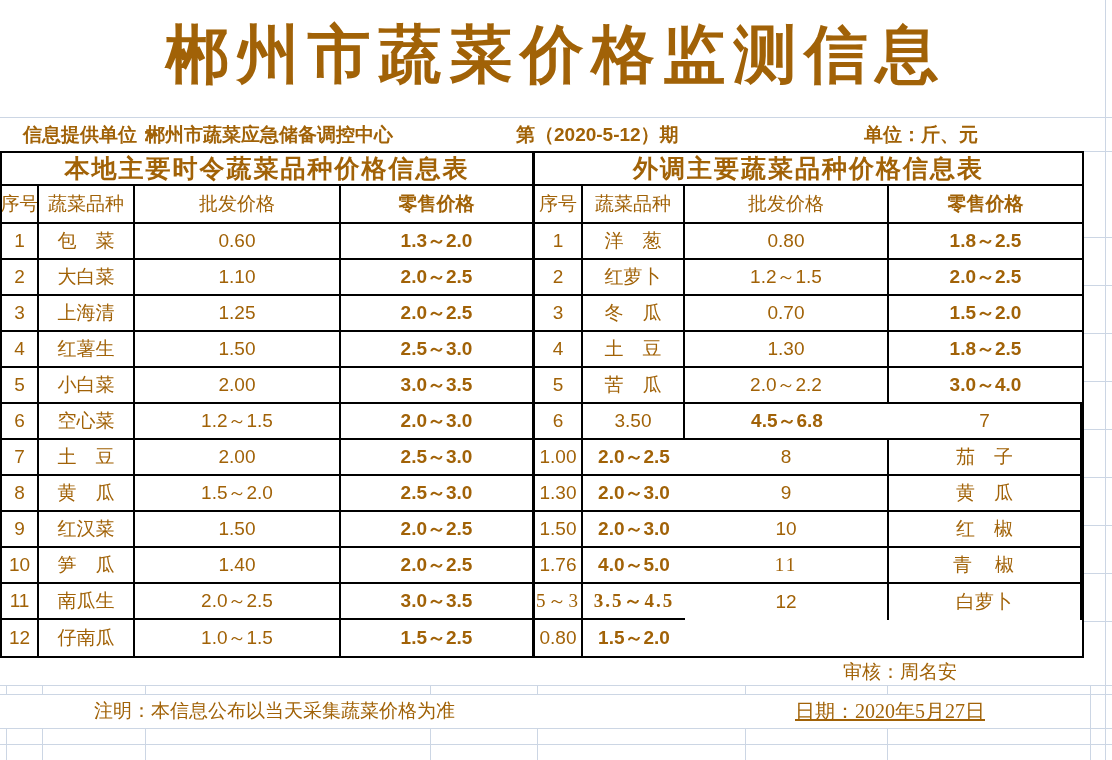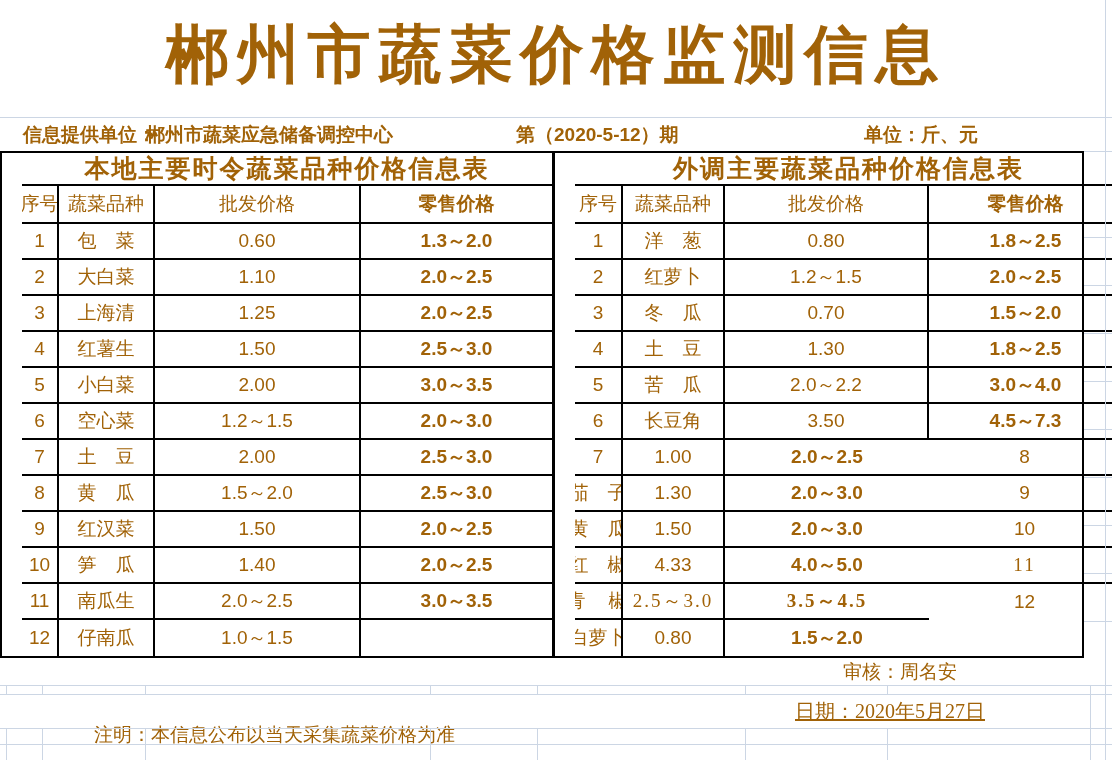--- a/index.html
+++ b/index.html
@@ -18,38 +18,38 @@
   
   .info span{position:absolute;top:122px;font-weight:bold;font-size:19px;white-space:nowrap;}
   .info .provider-label{left:23px;}
   .info .provider-value{left:146px;}
   .info .issue{left:516px;}
   .info .unit{left:864px;}
 
   
   .tables{position:absolute;left:0;top:151px;width:1084px;height:507px;
           border:2px solid #000;display:flex;box-sizing:border-box;background:#fff;}
-  .half{display:grid;grid-template-rows:33px 38px repeat(12,36px);box-sizing:border-box;margin-left:20px;}
+  .half{display:grid;grid-template-rows:33px 38px repeat(12,36px);box-sizing:border-box;}
   .half.left{width:533px;border-right:3px solid #000;
              grid-template-columns:37px 96px 206px 191px;}
   .half.right{flex:1;grid-template-columns:48px 102px 204px 193px;}
   .t-title{grid-column:1/-1;border-bottom:2px solid #000;display:flex;align-items:center;
            justify-content:center;font-weight:bold;font-size:25px;letter-spacing:2px;}
   .cell{border-right:2px solid #000;border-bottom:2px solid #000;display:flex;
         align-items:center;justify-content:center;font-size:19px;box-sizing:border-box;
         white-space:nowrap;overflow:hidden;}
   .cell.c3{border-right:none;font-weight:bold;}
   .cell.lastrow{border-bottom:none;text-align:center;}
   .cell.serif{font-family:"Liberation Serif",serif;letter-spacing:2px;}
 
   
   .foot{position:absolute;font-size:19px;white-space:nowrap;display:flex;align-items:center;}
   .collector{left:34px;top:658px;height:27px;}
   .reviewer{left:843px;top:658px;height:27px;}
-  .note{left:94px;top:718px;height:34px;}
+  .note{left:94px;top:694px;height:34px;}
   .date{left:795px;top:694px;height:34px;font-family:"Liberation Serif",serif;font-size:20px;text-decoration:underline;}
 </style>
 </head>
 <body>
 
 <div id="canvas">
 
   <div class="main-title">郴州市蔬菜价格监测信息</div>
 
   <div class="info">
@@ -107,20 +107,21 @@
         <div class="cell c1">笋　瓜</div>
         <div class="cell c2">1.40</div>
         <div class="cell c3">2.0～2.5</div>
         <div class="cell c0">11</div>
         <div class="cell c1">南瓜生</div>
         <div class="cell c2">2.0～2.5</div>
         <div class="cell c3">3.0～3.5</div>
         <div class="cell c0 lastrow">12</div>
         <div class="cell c1 lastrow">仔南瓜</div>
         <div class="cell c2 lastrow">1.0～1.5</div>
+        <div class="cell c3 lastrow">1.5～2.5</div>
       </div>
     <div class="half right">
       <div class="t-title">外调主要蔬菜品种价格信息表</div>
       <div class="cell c0">序号</div>
       <div class="cell c1">蔬菜品种</div>
       <div class="cell c2">批发价格</div>
       <div class="cell c3">零售价格</div>
 
     <div class="cell c0">1</div>
         <div class="cell c1">洋　葱</div>
@@ -136,37 +137,36 @@
         <div class="cell c3">1.5～2.0</div>
         <div class="cell c0">4</div>
         <div class="cell c1">土　豆</div>
         <div class="cell c2">1.30</div>
         <div class="cell c3">1.8～2.5</div>
         <div class="cell c0">5</div>
         <div class="cell c1">苦　瓜</div>
         <div class="cell c2">2.0～2.2</div>
         <div class="cell c3">3.0～4.0</div>
         <div class="cell c0">6</div>
-        <div class="cell c1">长豆角</div>
         <div class="cell c2">3.50</div>
-        <div class="cell c3">4.5～7.3</div>
+        <div class="cell c3">4.5～6.8</div>
         <div class="cell c0">7</div>
         <div class="cell c2">1.00</div>
         <div class="cell c3">2.0～2.5</div>
         <div class="cell c0">8</div>
         <div class="cell c1">茄　子</div>
         <div class="cell c2">1.30</div>
         <div class="cell c3">2.0～3.0</div>
         <div class="cell c0">9</div>
         <div class="cell c1">黄　瓜</div>
         <div class="cell c2">1.50</div>
         <div class="cell c3">2.0～3.0</div>
         <div class="cell c0">10</div>
         <div class="cell c1">红　椒</div>
-        <div class="cell c2">4.33</div>
+        <div class="cell c2">1.76</div>
         <div class="cell c3">4.0～5.0</div>
         <div class="cell c0 serif">11</div>
         <div class="cell c1 serif">青　椒</div>
         <div class="cell c2 serif">2.5～3.0</div>
         <div class="cell c3 serif">3.5～4.5</div>
         <div class="cell c0 lastrow">12</div>
         <div class="cell c1 lastrow">白萝卜</div>
         <div class="cell c2 lastrow">0.80</div>
         <div class="cell c3 lastrow">1.5～2.0</div>
       </div>

